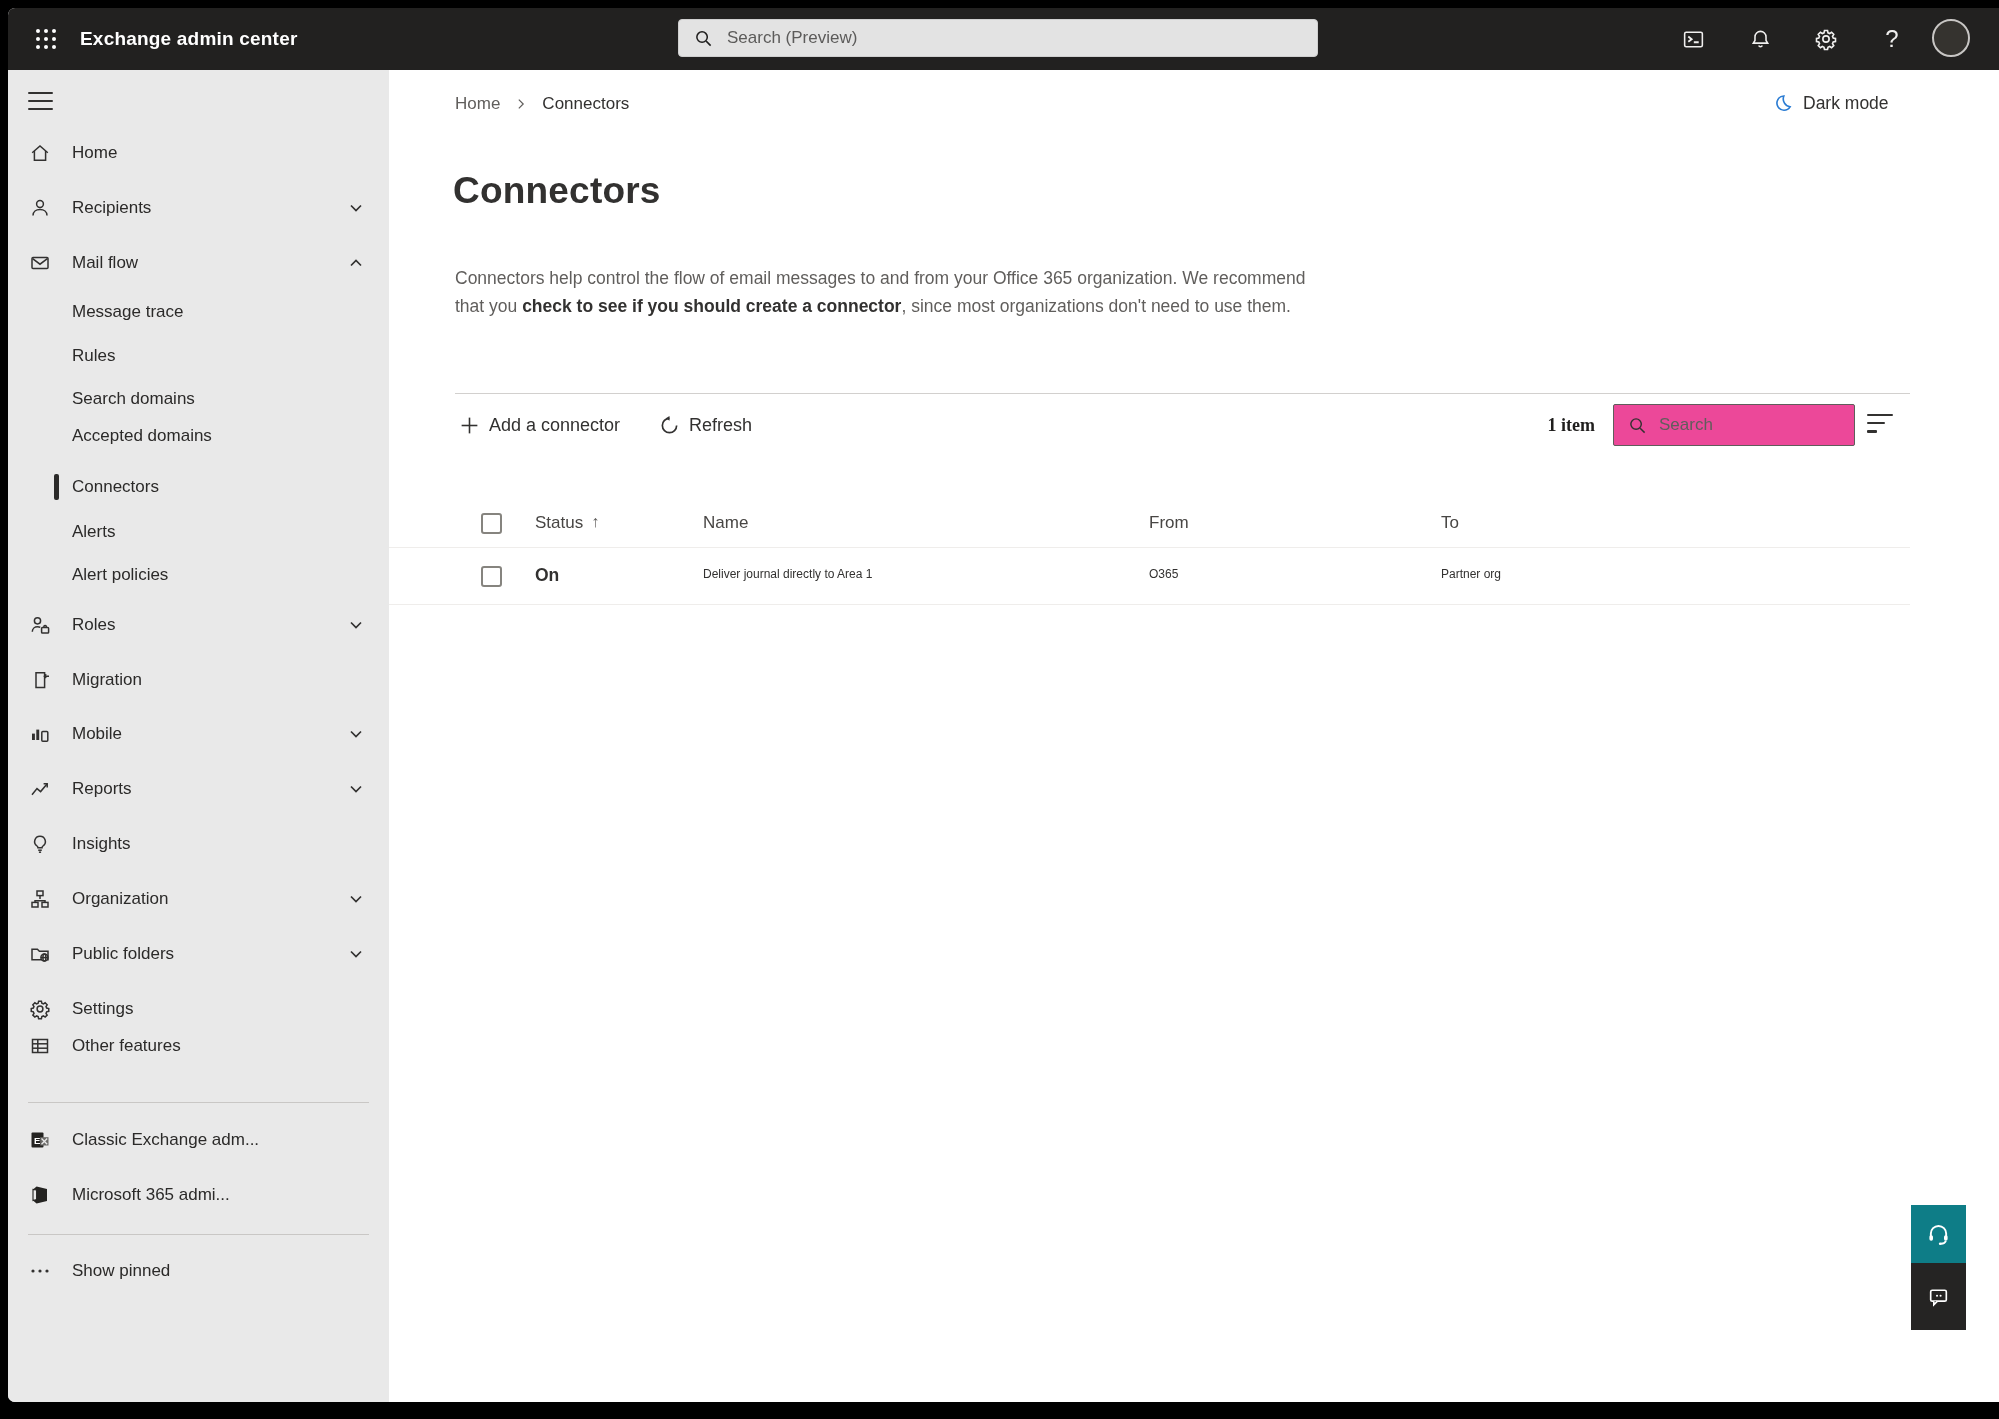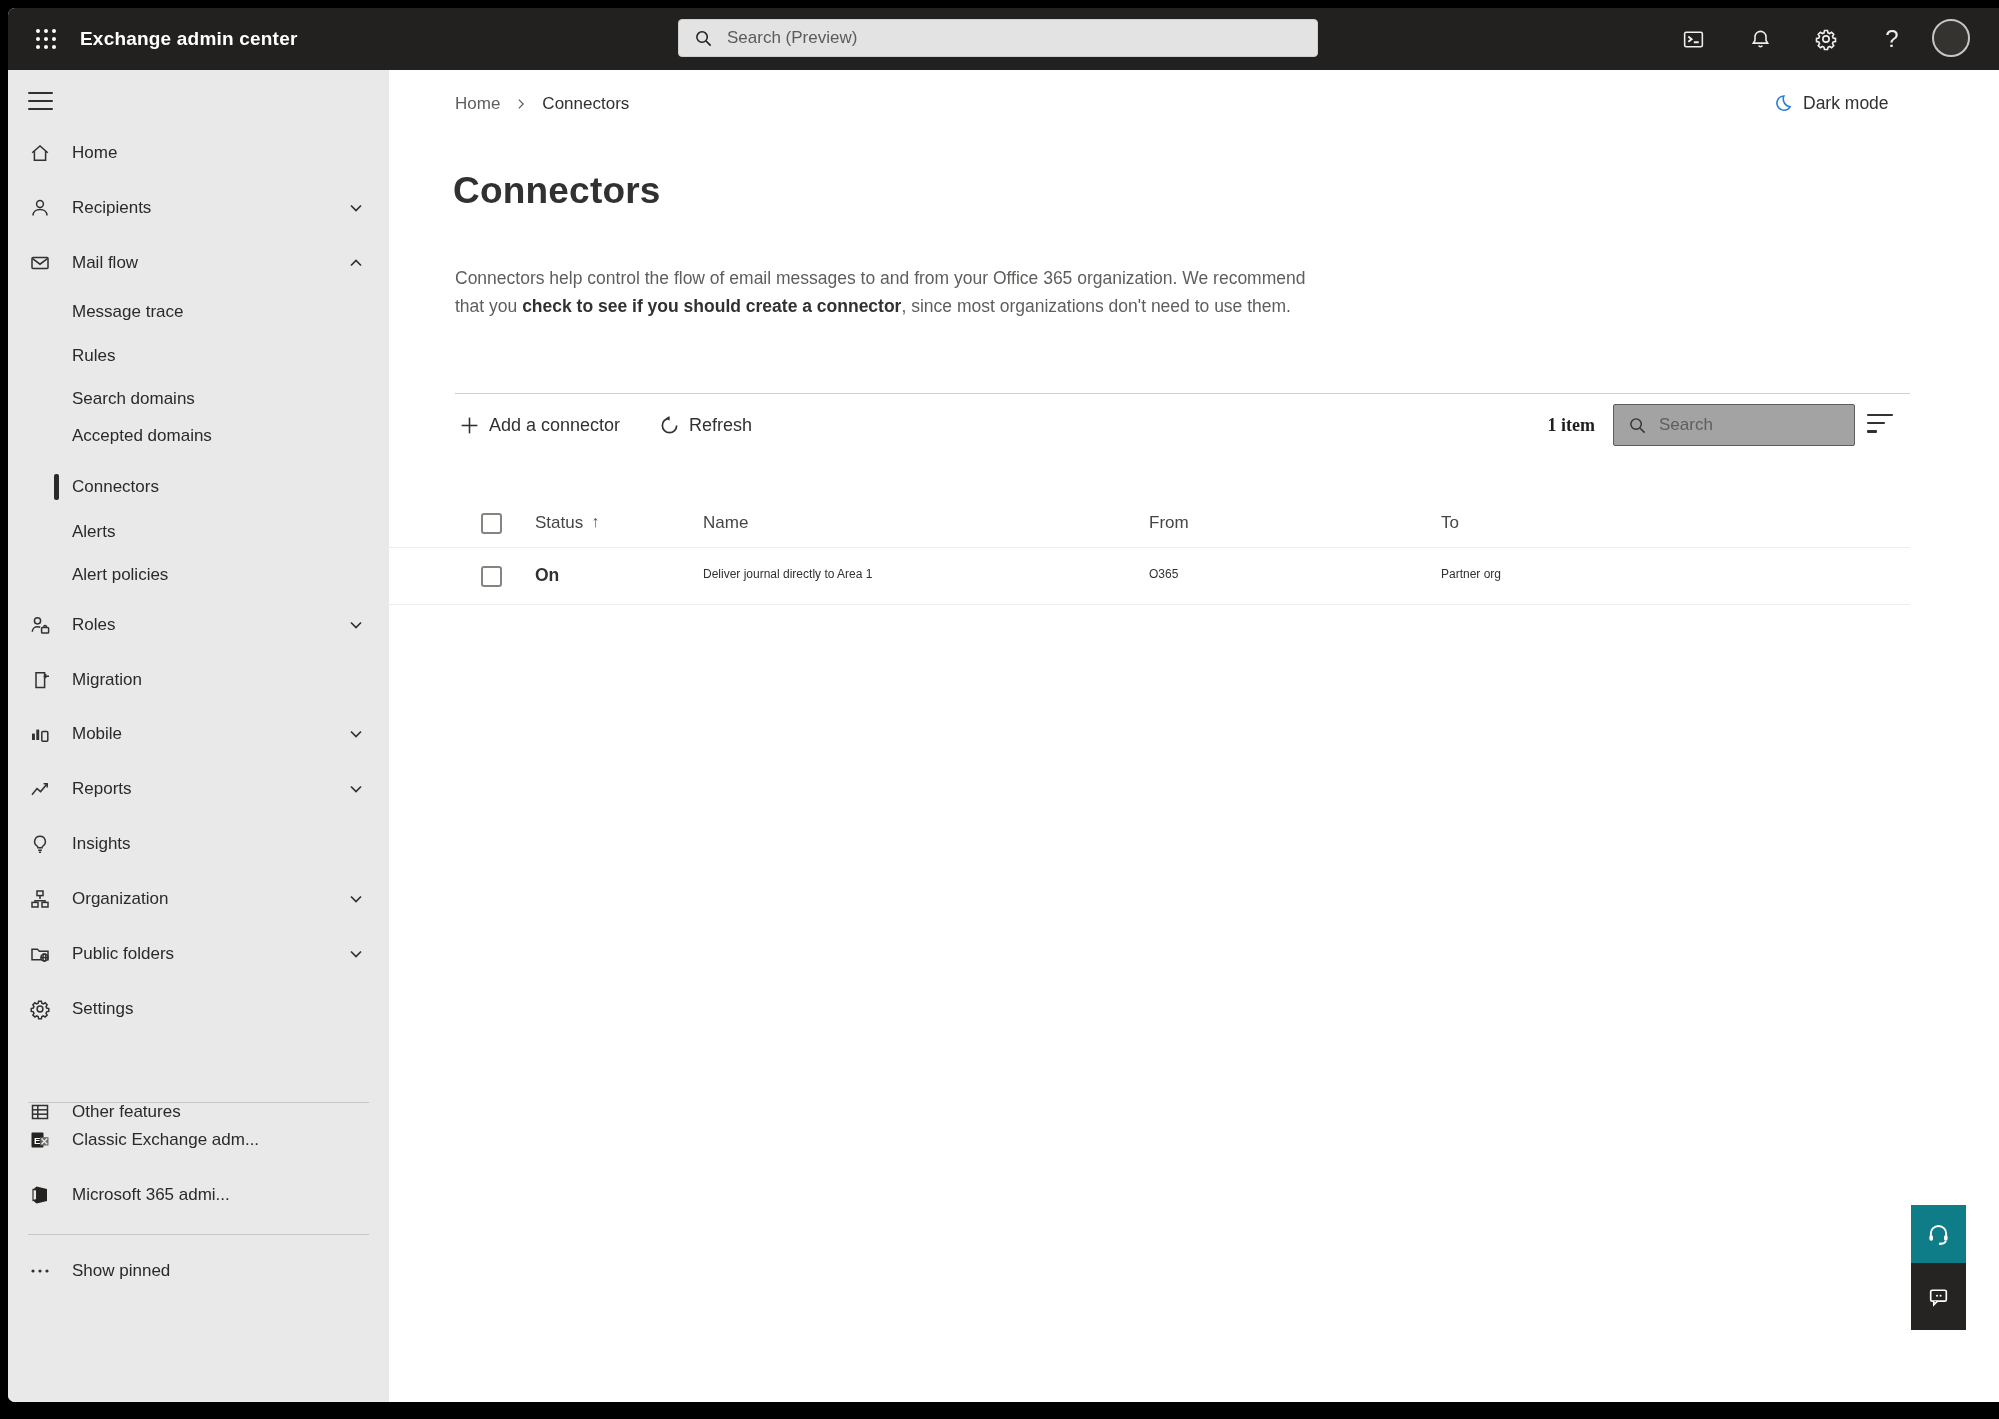--- a/index.html
+++ b/index.html
@@ -40,21 +40,21 @@
   .darkmode span{font-size:17.5px;color:#323130;}
   .pg-title{position:absolute;left:64px;top:100px;font-size:37px;font-weight:700;color:#323130;letter-spacing:.2px;}
   .pg-desc{position:absolute;left:66px;top:176px;width:852px;font-size:17.5px;line-height:28px;color:#605e5c;}
   .pg-desc .lnk{color:#323130;font-weight:700;cursor:pointer;}
   .hr1{position:absolute;left:66px;top:323px;width:1455px;height:1px;background:#d2d0ce;}
   .cmd{position:absolute;top:337px;height:36px;display:flex;align-items:center;gap:9px;cursor:pointer;}
   .cmd span{font-size:18px;color:#323130;}
   .count{position:absolute;left:1090px;top:337px;width:116px;height:36px;display:flex;align-items:center;justify-content:flex-end;
     font-family:"Liberation Serif",serif;font-weight:700;font-size:18px;color:#1f1e1d;}
   .lst-search{position:absolute;left:1224px;top:334px;width:242px;height:42px;border:1.5px solid #5f5d5b;
-    border-radius:2px;display:flex;align-items:center;box-sizing:border-box;background:#a3a3a3;}
+    border-radius:2px;display:flex;align-items:center;box-sizing:border-box;background:#ec4899;}
   .lst-search svg{margin-left:14px;flex:0 0 auto;}
   .lst-search input{flex:1;border:none;outline:none;background:transparent;margin-left:10px;
     font-size:17px;color:#333;font-family:"Liberation Sans",sans-serif;}
   .lst-search input::placeholder{color:#605e5c;}
   .filter{position:absolute;left:1478px;top:344px;width:30px;height:24px;display:flex;flex-direction:column;gap:6px;cursor:pointer;}
   .filter i{display:block;height:2.2px;background:#323130;border-radius:1px;}
   .tbl-head{position:absolute;left:0;top:430px;width:1521px;height:47px;}
   .tbl-row{position:absolute;left:0;top:477px;width:1521px;height:58px;border-top:1px solid #efedeb;border-bottom:1px solid #efedeb;box-sizing:border-box;cursor:pointer;}
   .cbx{position:absolute;left:92px;width:21px;height:21px;border:2px solid #86847f;border-radius:3px;background:#fff;box-sizing:border-box;cursor:pointer;}
   .hcell{position:absolute;font-size:17px;color:#484644;display:flex;align-items:flex-start;gap:8px;cursor:pointer;}
@@ -258,21 +258,21 @@
     </div>
 
     <div class="nav-row" style="top:917px">
       <svg class="nav-ic" viewBox="0 0 24 24" fill="none" stroke="#323130" stroke-width="1.5">
         <path d="M10.6 4.2 h2.8 l.45 2.1 1.55.65 1.75-1.15 2 2 -1.15 1.75 .65 1.55 2.1.45 v2.8 l-2.1.45 -.65 1.55 1.15 1.75 -2 2 -1.75-1.15 -1.55.65 -.45 2.1 h-2.8 l-.45-2.1 -1.55-.65 -1.75 1.15 -2-2 1.15-1.75 -.65-1.55 -2.1-.45 v-2.8 l2.1-.45 .65-1.55 -1.15-1.75 2-2 1.75 1.15 1.55-.65 z"></path>
         <circle cx="12" cy="12" r="2.9"></circle>
       </svg>
       <span class="nav-lb">Settings</span>
     </div>
 
-    <div class="nav-row" style="top:1020px">
+    <div class="nav-row" style="top:954px">
       <svg class="nav-ic" viewBox="0 0 24 24" fill="none" stroke="#323130" stroke-width="1.5">
         <rect x="4.5" y="5.5" width="15" height="13"></rect>
           <line x1="4.5" y1="9.8" x2="19.5" y2="9.8"></line>
         <line x1="4.5" y1="14.2" x2="19.5" y2="14.2"></line>
           <line x1="9.8" y1="5.5" x2="9.8" y2="18.5"></line>
       </svg>
       <span class="nav-lb">Other features</span>
     </div>
 
     <div class="sb-div" style="top:1032px"></div>

